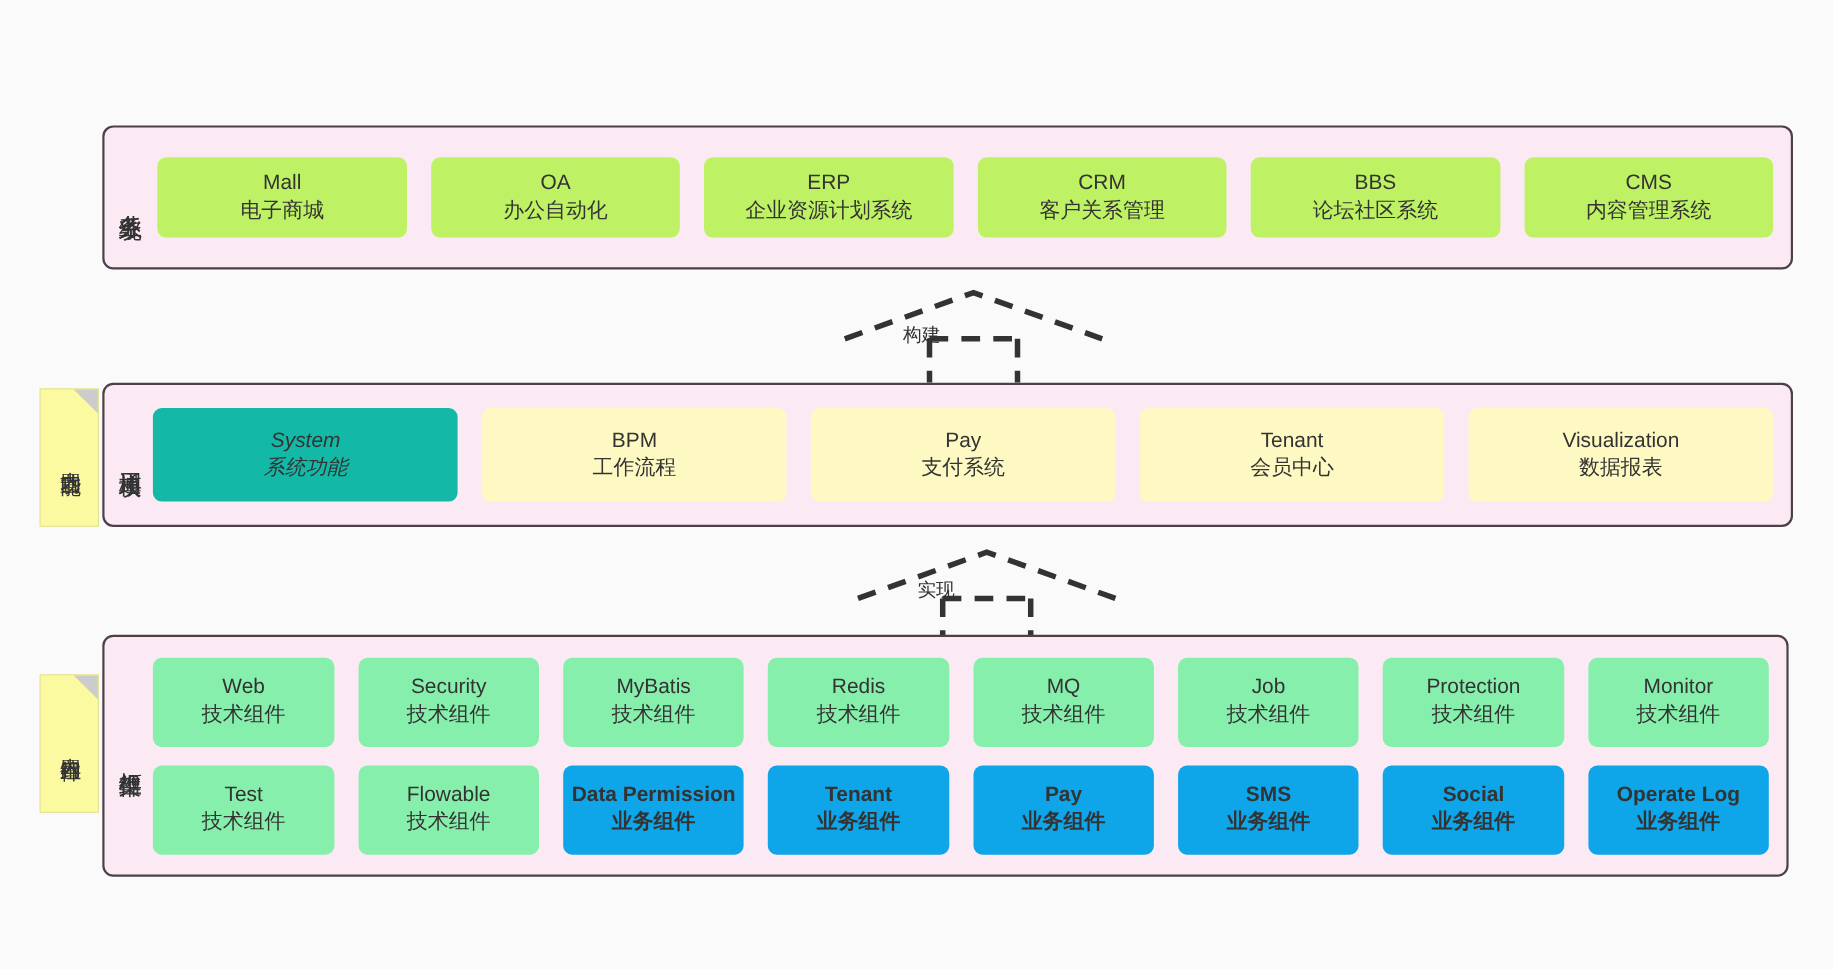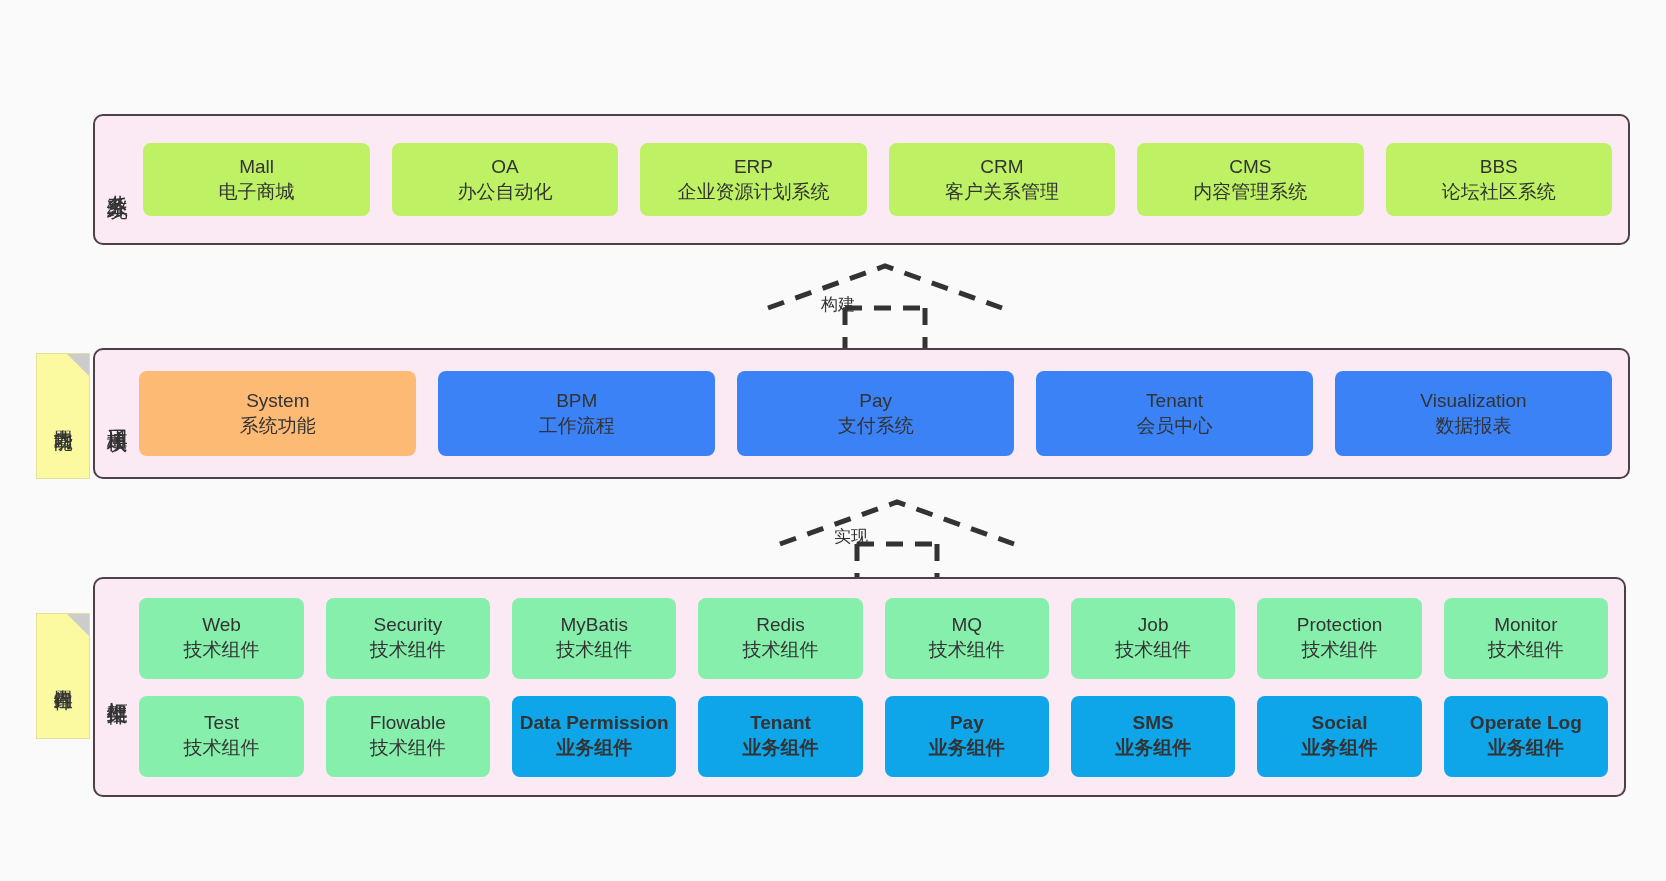--- a/index.html
+++ b/index.html
@@ -81,22 +81,22 @@
     color: #333333;
     box-sizing: border-box;
     padding: 4px 6px;
     user-select: none;
   }
   .card .l1 { display: block; }
   .card .l2 { display: block; }
 
   
   .c-blue       { background: #bef264; }
-  .c-red        { background: #fdba74; }
-  .c-pink       { background: #3b82f6; }
+  .c-red        { background: #14b8a6; font-style: italic; }
+  .c-pink       { background: #fef9c3; }
   .c-green      { background: #86efac; }
   .c-lightgreen { background: #0ea5e9; font-weight: bold; }
 
   
   #layer-business { left: 93px;  top: 114px; width: 1537px; height: 131px; }
   #layer-common   { left: 93px;  top: 348px; width: 1537px; height: 131px; }
   #layer-framework{ left: 93px;  top: 577px; width: 1533px; height: 220px; }
 
   #layer-business  .cards { padding-left: 8px; }
   #layer-business  .card  { height: 73px; }
@@ -177,27 +177,27 @@
           <span class="l1">ERP</span>
           <span class="l2">企业资源计划系统</span>
         </div>
 
         <div class="card c-blue">
           <span class="l1">CRM</span>
           <span class="l2">客户关系管理</span>
         </div>
 
         <div class="card c-blue">
+          <span class="l1">BBS</span>
+          <span class="l2">论坛社区系统</span>
+        </div>
+
+        <div class="card c-blue">
           <span class="l1">CMS</span>
           <span class="l2">内容管理系统</span>
-        </div>
-
-        <div class="card c-blue">
-          <span class="l1">BBS</span>
-          <span class="l2">论坛社区系统</span>
         </div>
 
       </div>
     </div>
   </div>
 
   <svg class="arrow" id="arrow-build" viewBox="0 0 250 90" xmlns="http://www.w3.org/2000/svg">
 
     <polyline points="8,50 125,8 242,50" fill="none" stroke="#333333" stroke-width="5" stroke-dasharray="17,12" stroke-linecap="butt"></polyline>
 

